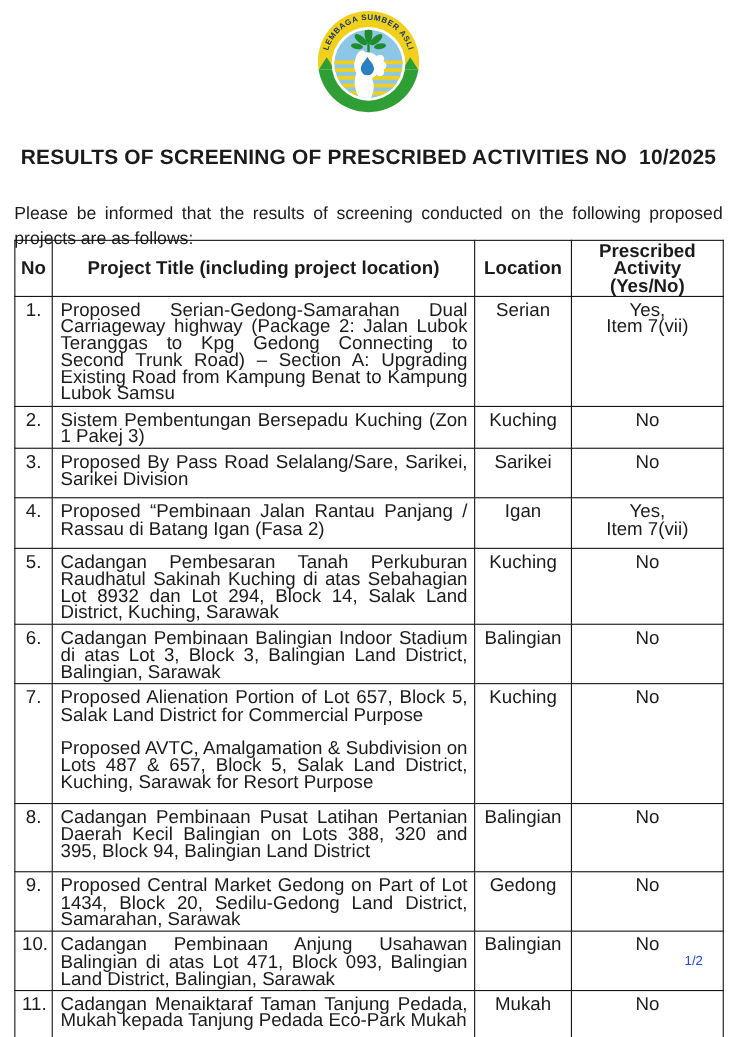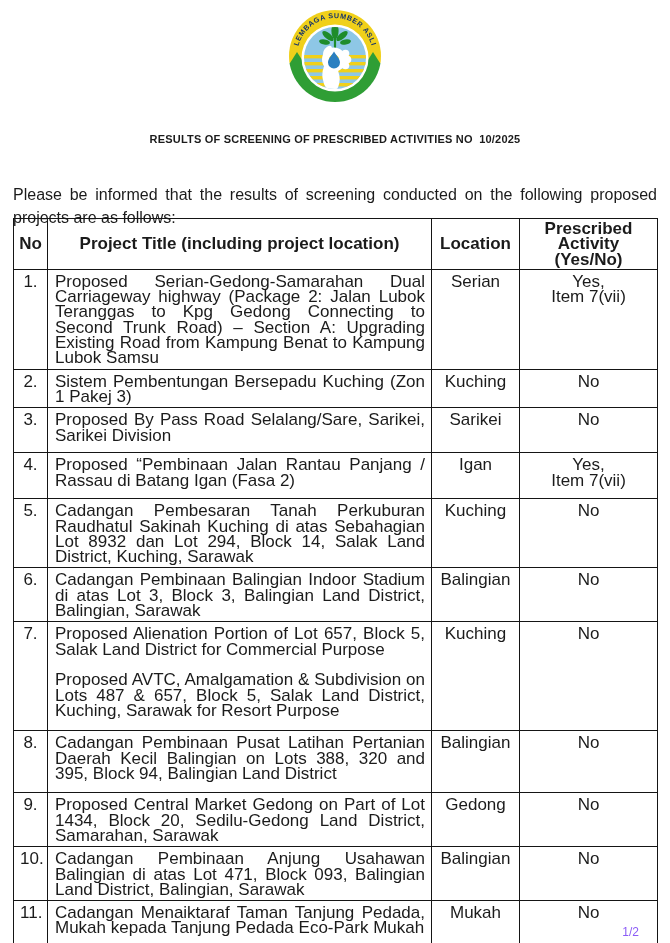--- a/index.html
+++ b/index.html
@@ -12,21 +12,21 @@
     position: relative;
     overflow: hidden;
   }
   .logo-wrap {
     position: absolute; top: 8px; left: 0; width: 670px;
     display: flex; justify-content: center;
   }
   .doc-title {
     position: absolute; top: 133px; left: 0; width: 670px;
     margin: 0; text-align: center;
-    font-size: 11px; font-weight: bold; letter-spacing: 0.2px;
+    font-size: 19px; font-weight: bold; letter-spacing: 0.2px;
     white-space: pre-wrap;
   }
   .intro {
     position: absolute; top: 168px; left: 13px; width: 644px;
     font-size: 16px; line-height: 1.42; text-align: justify;
   }
   table.results {
     position: absolute; top: 218px; left: 13px; width: 644px;
     border-collapse: collapse; table-layout: fixed;
     font-size: 17px;
@@ -43,22 +43,22 @@
     font-weight: bold; white-space: pre-line; padding: 2px 4px;
   }
   th.col-no { width: 34px; }
   th.col-title { width: 384px; }
   th.col-loc { width: 88px; }
   th.col-act { width: 138px; }
   td.cell-no { text-align: center; padding-top: 4px; }
   td.cell-title { text-align: justify; white-space: pre-line; padding-left: 7px; padding-top: 4px; margin-left: 36px; }
   td.cell-loc, td.cell-act { text-align: center; white-space: pre-line; padding-top: 4px; }
   .pagenum {
-    position: absolute; top: 925px; right: 31px;
-    font-size: 12px; color: #8b5cf6;
+    position: absolute; top: 866px; right: 31px;
+    font-size: 12px; color: #1d4ed8;
   }
 </style>
 </head>
 <body>
 
 <div class="logo-wrap">
   <svg width="96" height="96" viewBox="0 0 96 96" aria-hidden="true">
     <defs>
       <clipPath id="outerClip">
           <circle cx="48" cy="48" r="46"></circle>

